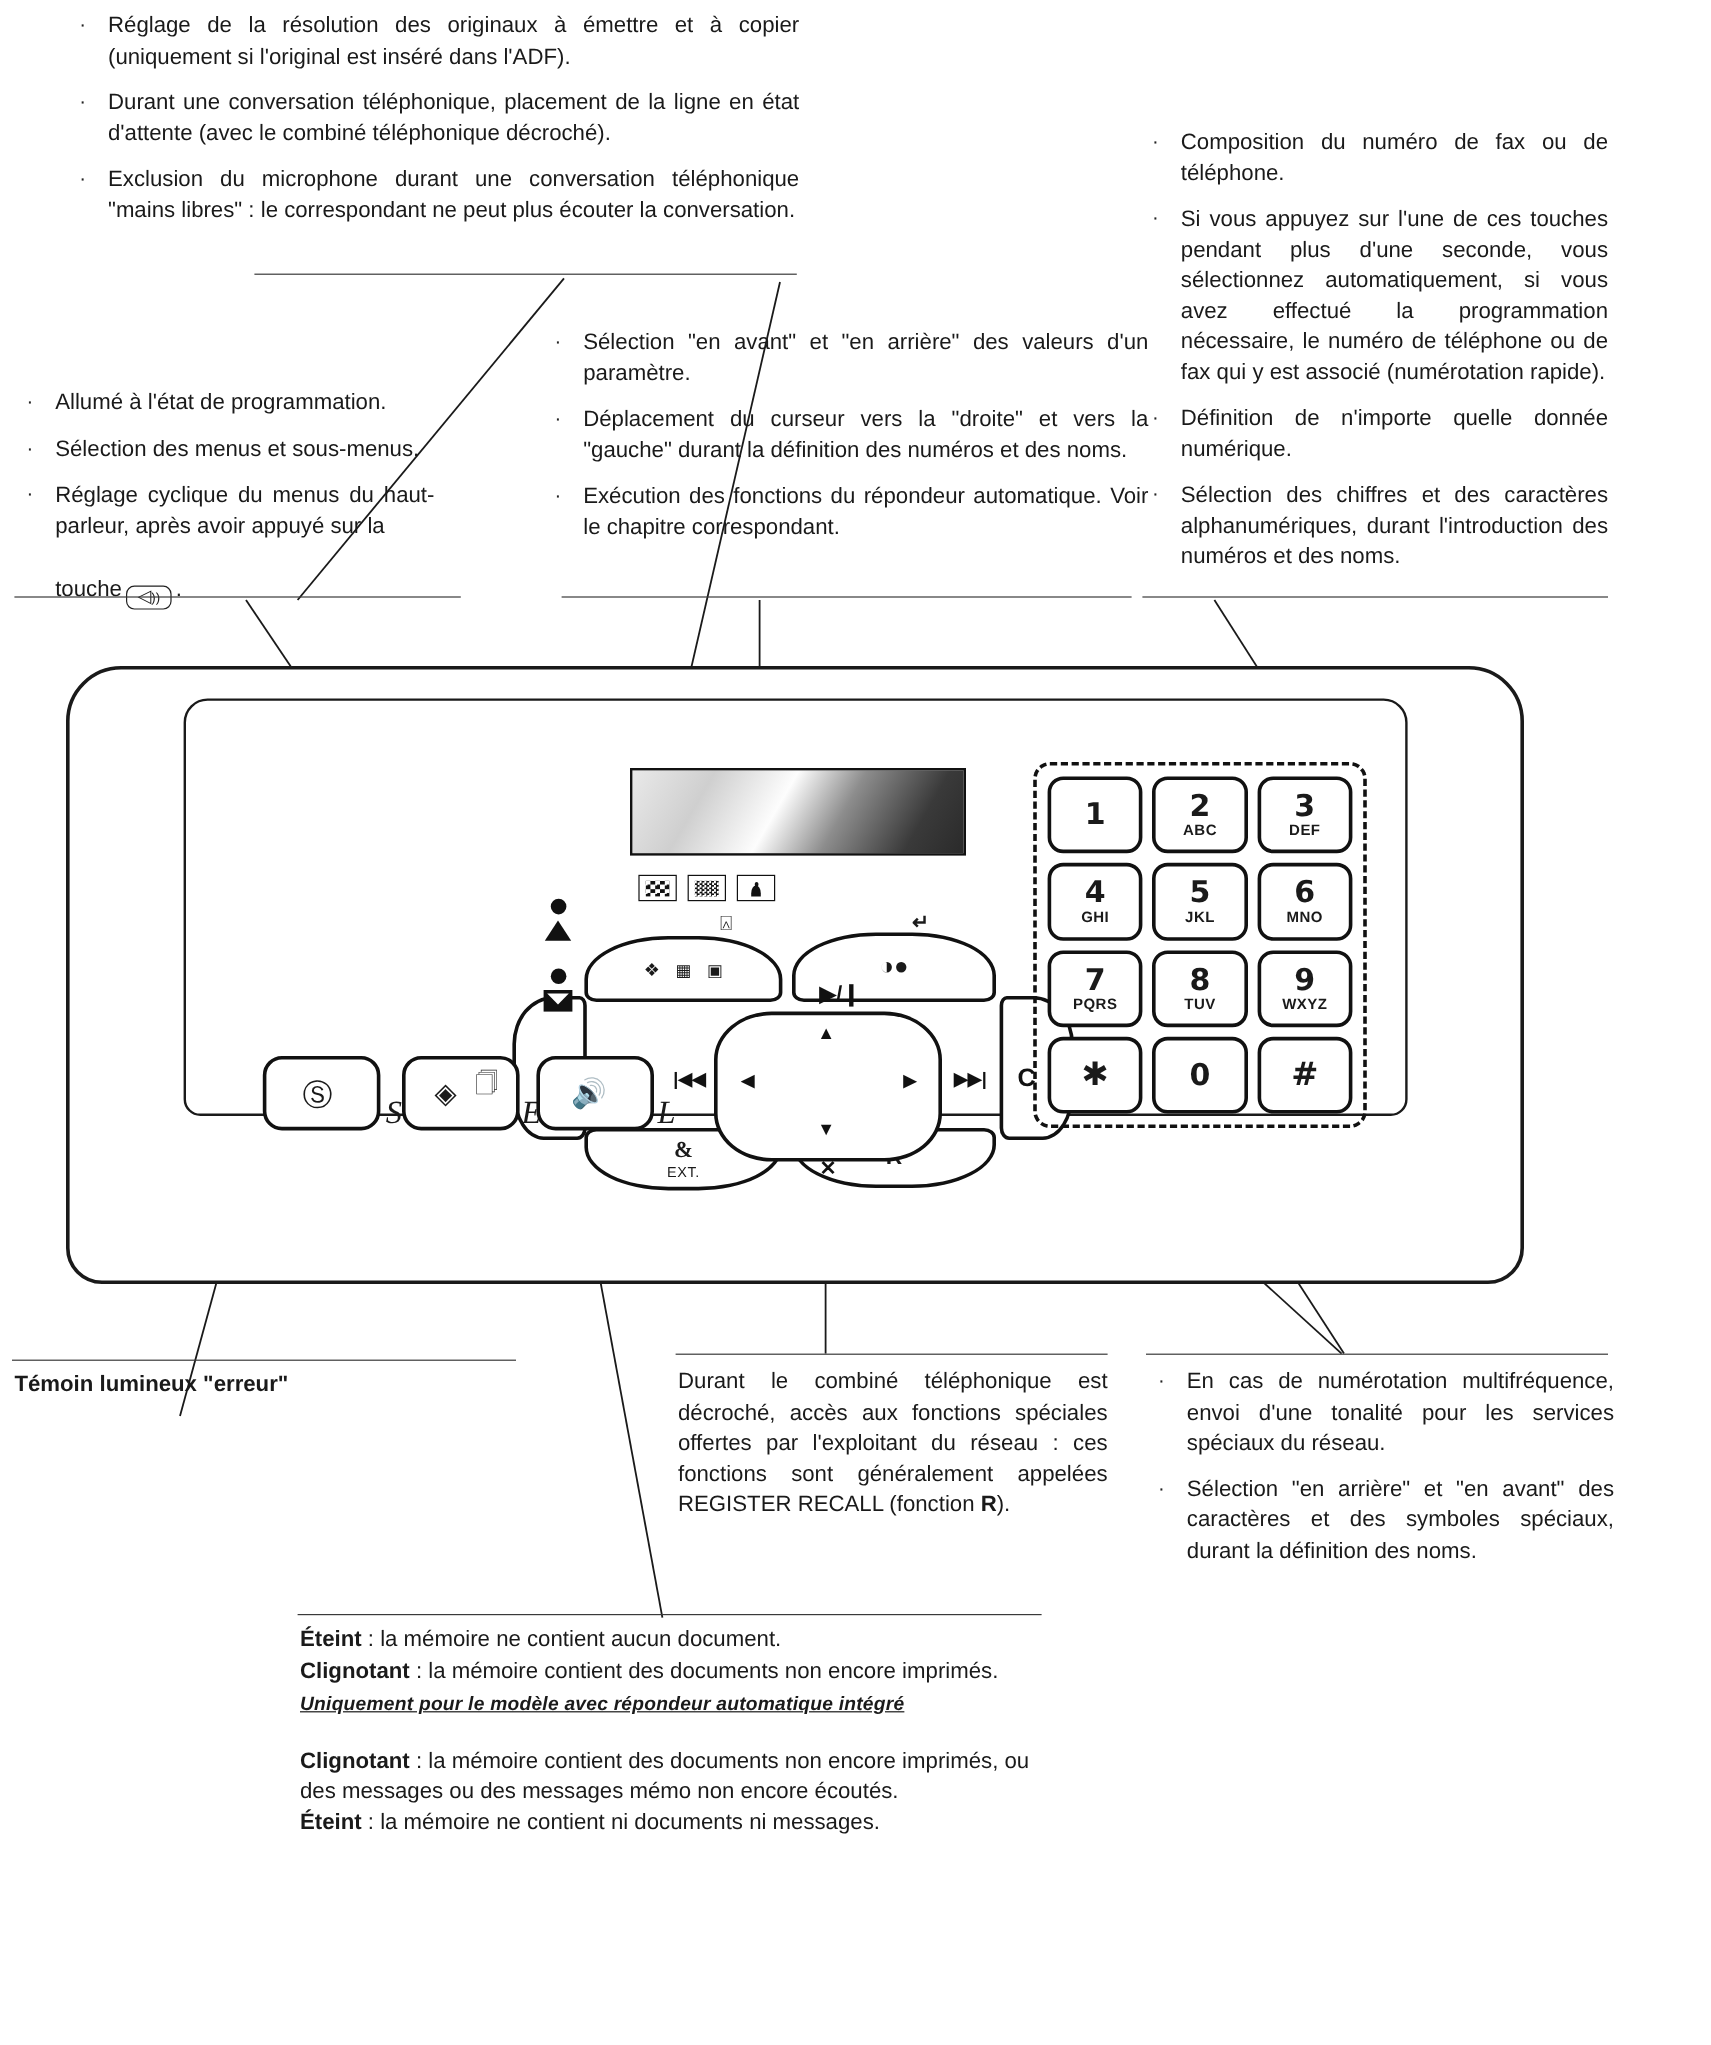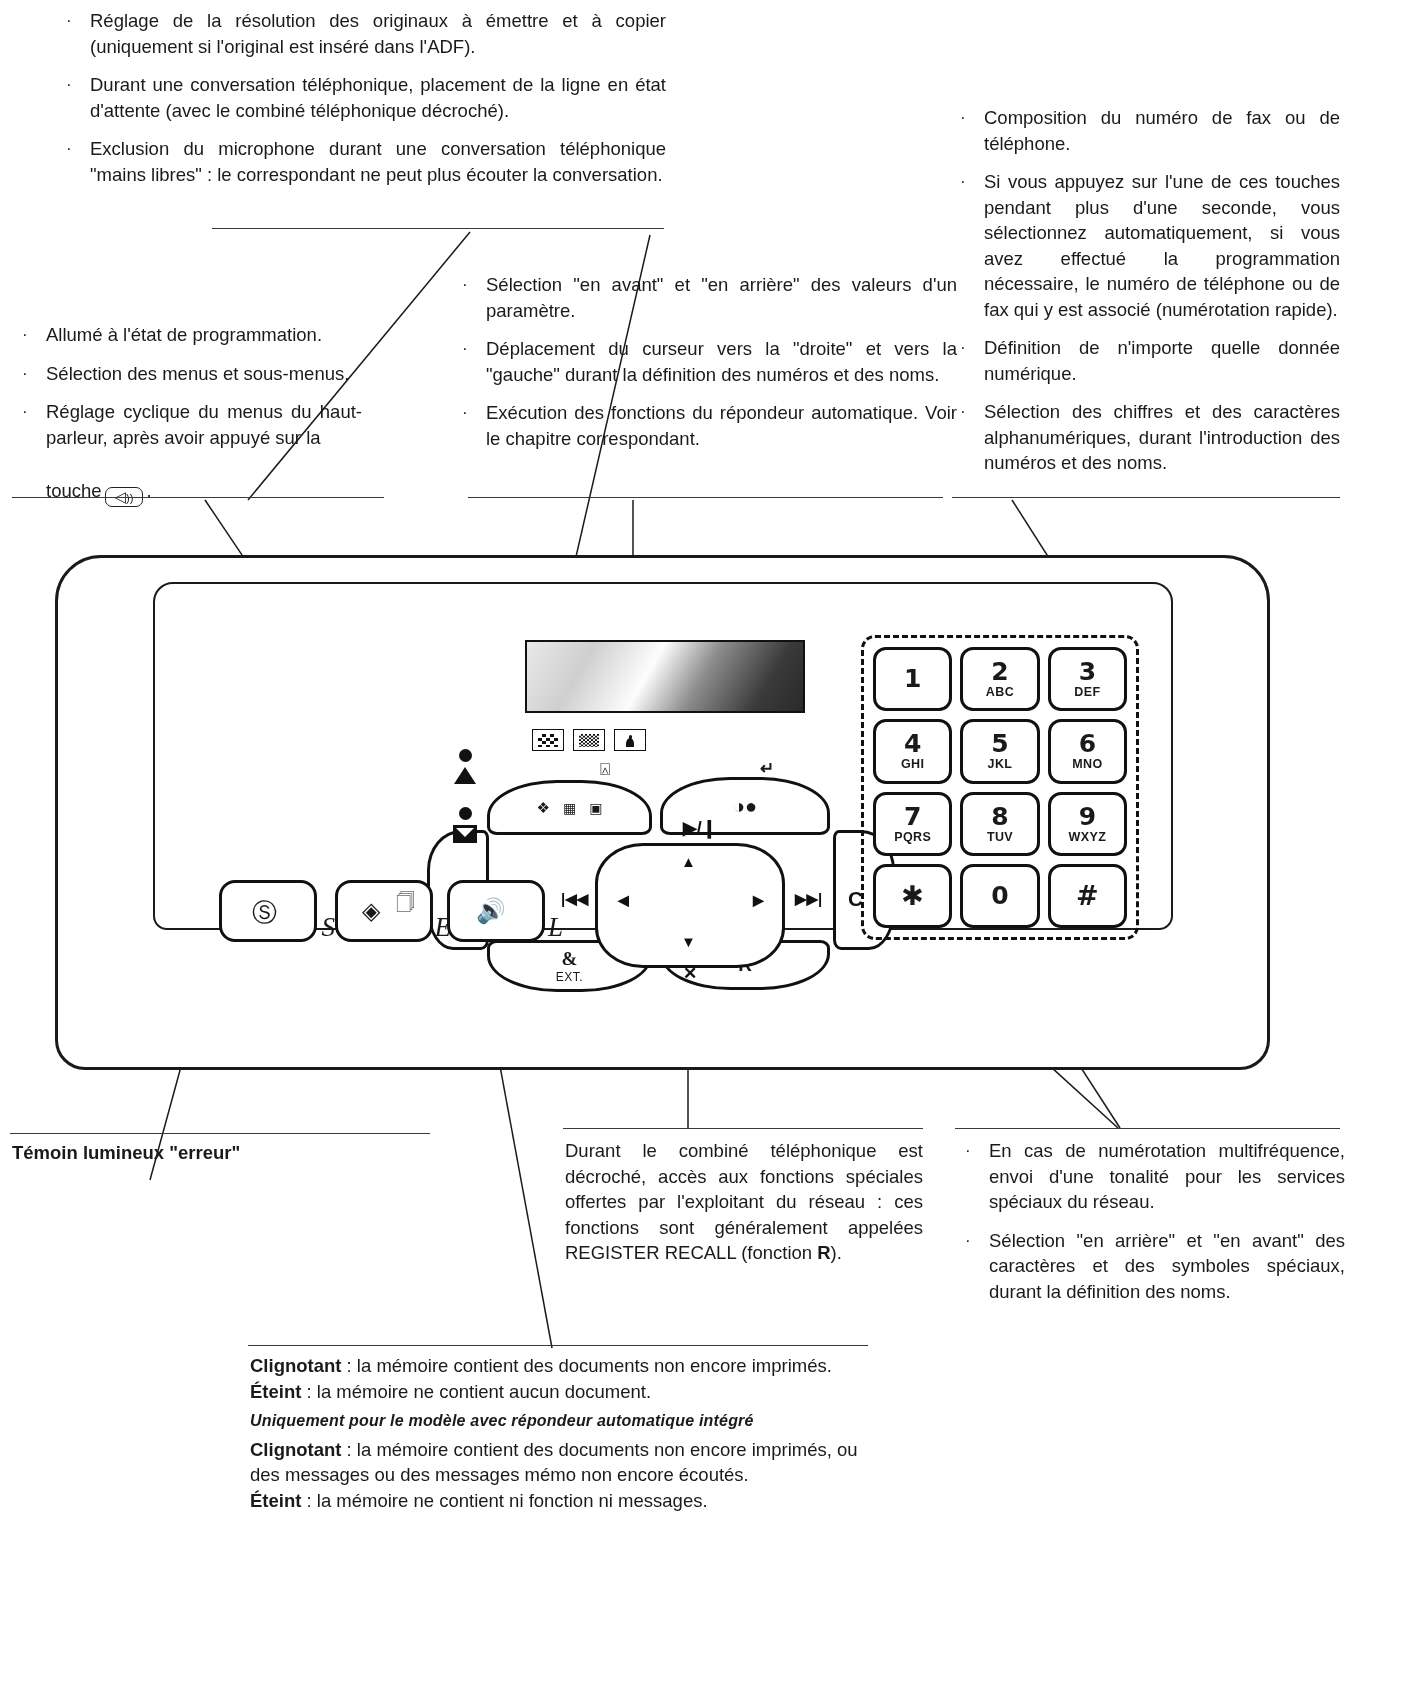--- a/index.html
+++ b/index.html
@@ -370,20 +370,20 @@
         </li>
       <li>
           <span class="bullet">·</span>
           <span class="txt">Sélection "en arrière" et "en avant" des caractères et des symboles spéciaux, durant la définition des noms.</span>
         </li>
     </ul>
   </div>
 
   <div class="rule" style="left:248px; top:1345px; width:620px;"></div>
   <div class="bottom-block" style="left:250px; top:1353px; width:630px;">
+    <p><b class="strong">Éteint</b><span> : la mémoire ne contient aucun document.</span></p>
     <p><b class="strong">Clignotant</b><span> : la mémoire contient des documents non encore imprimés.</span></p>
-    <p><b class="strong">Éteint</b><span> : la mémoire ne contient aucun document.</span></p>
-    <p class="smallcaps" style="margin-top:4px; margin-bottom:3px;">Uniquement pour le modèle avec répondeur automatique intégré</p>
+    <p class="smallcaps" style="margin-top:4px; margin-bottom:20px;text-decoration:underline;">Uniquement pour le modèle avec répondeur automatique intégré</p>
     <p><b class="strong">Clignotant</b><span> : la mémoire contient des documents non encore imprimés, ou des messages ou des messages mémo non encore écoutés.</span></p>
-    <p><b class="strong">Éteint</b><span> : la mémoire ne contient ni fonction ni messages.</span></p>
+    <p><b class="strong">Éteint</b><span> : la mémoire ne contient ni documents ni messages.</span></p>
   </div>
 
 </div>
 
 </body></html>

